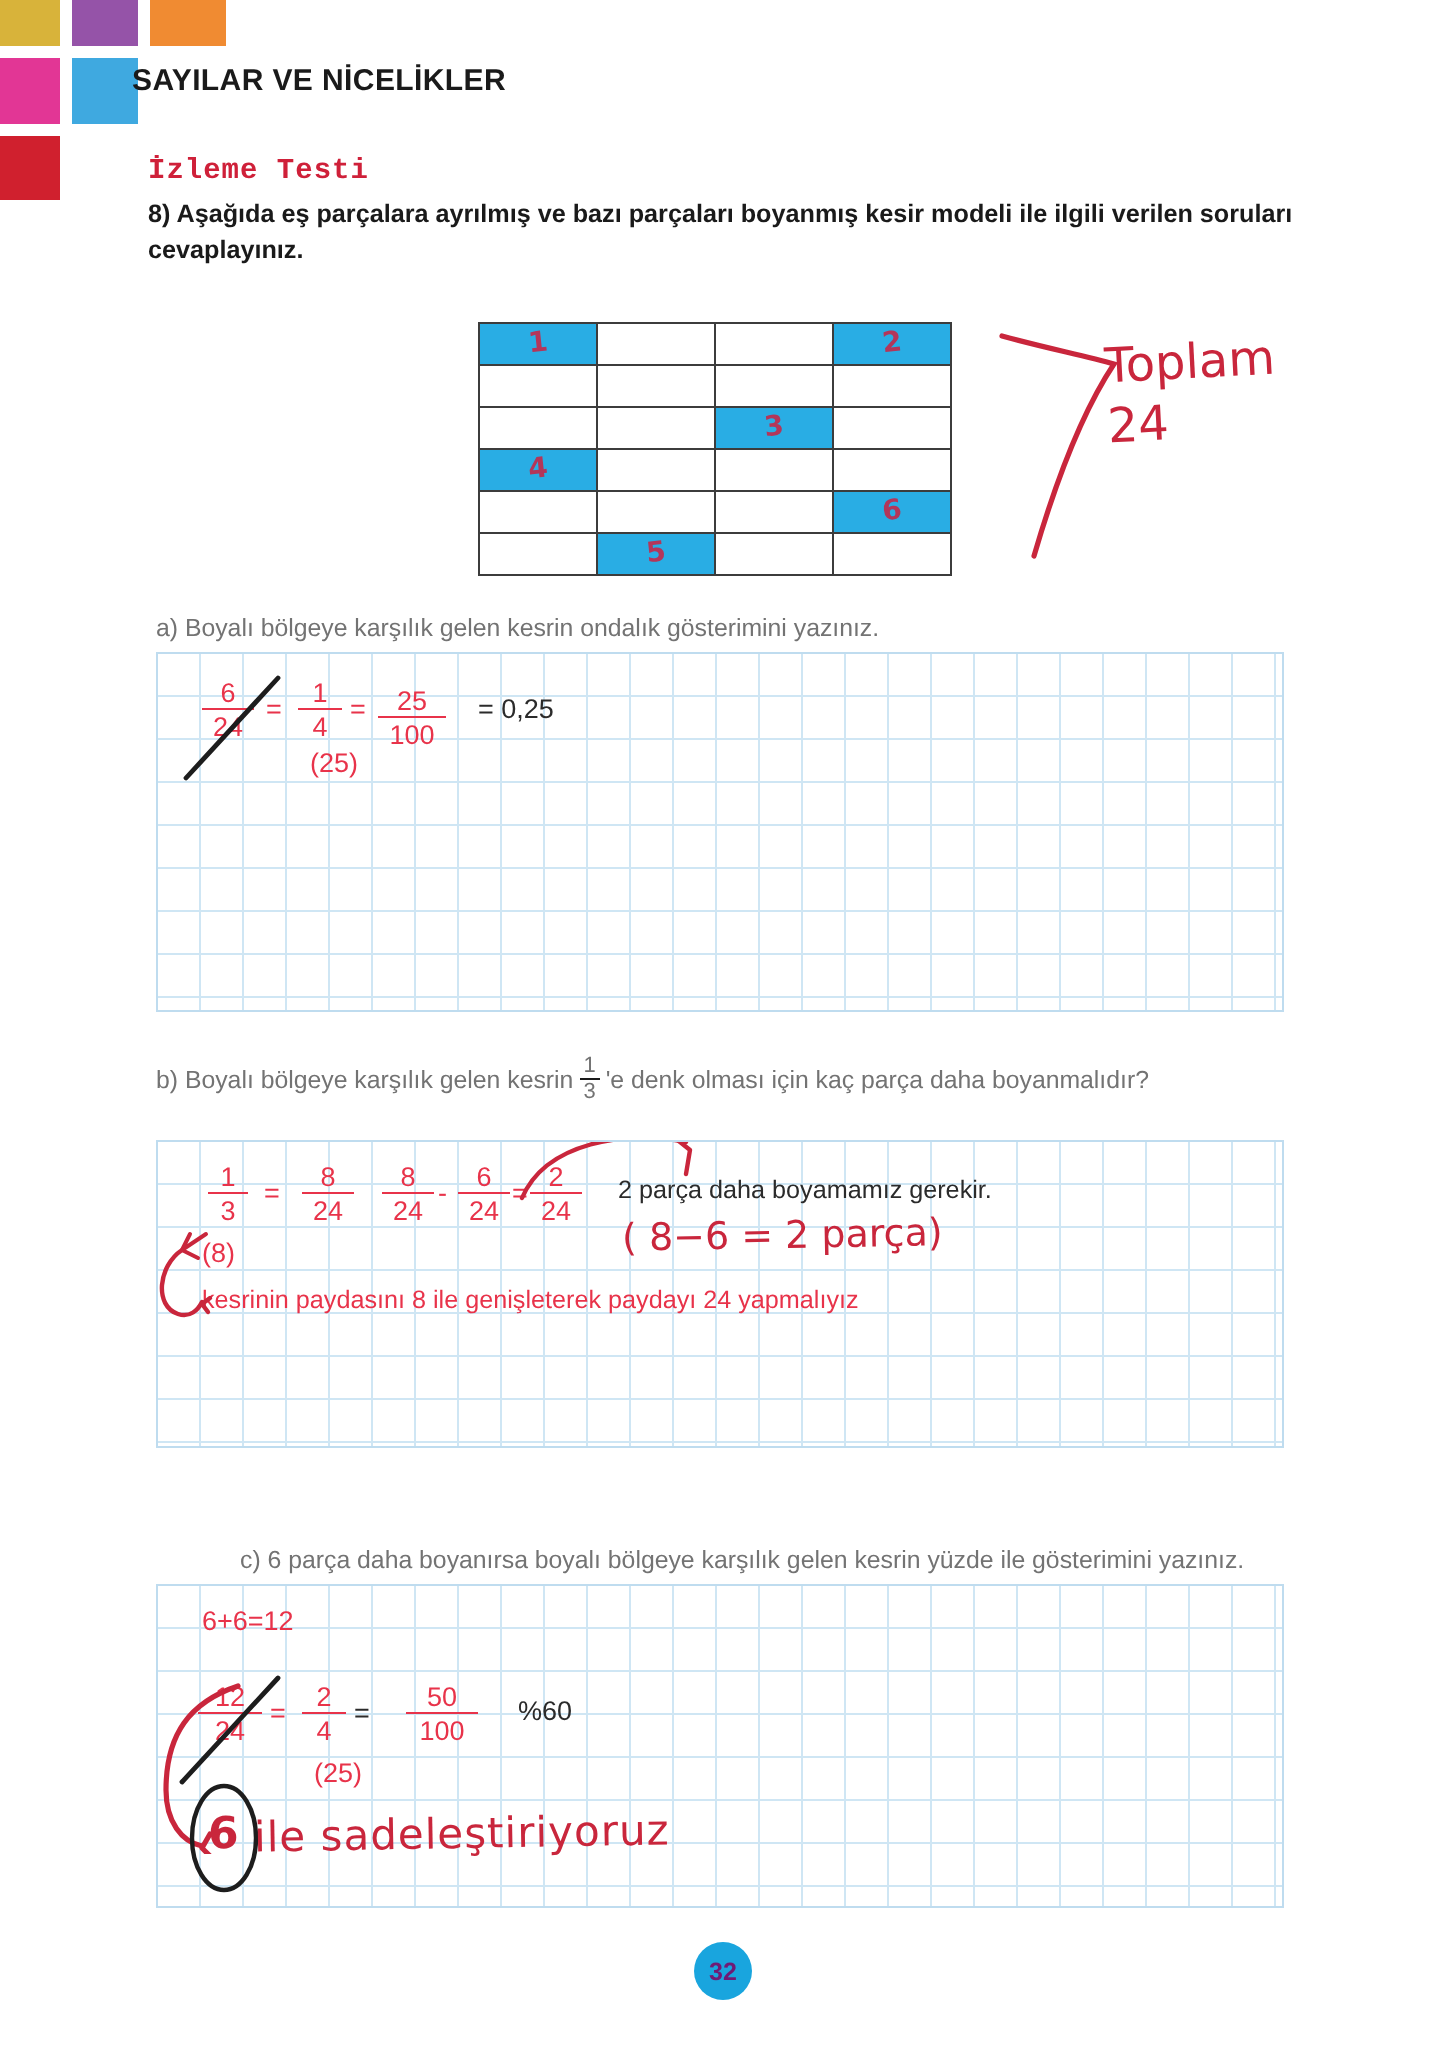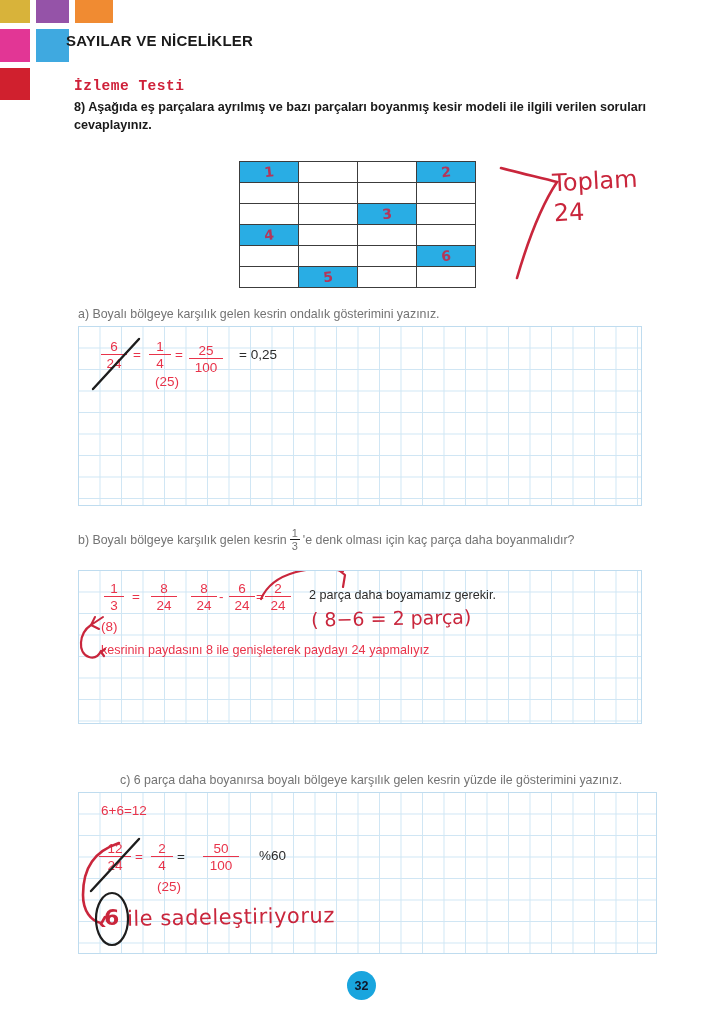--- a/index.html
+++ b/index.html
@@ -152,21 +152,21 @@
     position: absolute;
     font-family: "DejaVu Sans", sans-serif;
     color: #c9263c;
     white-space: nowrap;
   }
 
   
   .pagenum {
     position: absolute; left: 347px; top: 971px;
     width: 29px; height: 29px; border-radius: 50%;
-    background: #19a5de; color: #0f172a;
+    background: #19a5de; color: #701a75;
     font-size: 12.5px; font-weight: bold;
     display: flex; align-items: center; justify-content: center;
   }
 </style>
 </head>
 <body>
 
 <div class="corner-blocks">
   <div class="cblock cb-gold"></div>
   <div class="cblock cb-purple"></div>
@@ -312,21 +312,21 @@
 
   <svg class="pen" style="left:-2px; top:40px; width:40px; height:58px;">
     <path d="M26 6 L 14 14 M14 14 L 18 6 M14 14 L 22 18" stroke="#c9263c" stroke-width="2" fill="none" stroke-linecap="round"></path>
     <path d="M14 14 C 2 22, 0 42, 12 46 C 18 48, 22 44, 24 40" stroke="#c9263c" stroke-width="2.2" fill="none" stroke-linecap="round"></path>
     <path d="M28 38 L 24 41 L 27 45" stroke="#c9263c" stroke-width="2.2" fill="none" stroke-linecap="round" stroke-linejoin="round"></path>
   </svg>
 </div>
 
 <div class="subq" style="left:92px; top:772px;margin-left:28px;">c) 6 parça daha boyanırsa boyalı bölgeye karşılık gelen kesrin yüzde ile gösterimini yazınız.</div>
 
-<div class="answerbox" style="left:78px; top:792px; width:562px; height:160px;padding-left:15px;">
+<div class="answerbox" style="left:78px; top:792px; width:562px; height:160px;">
 
   <div class="red-txt" style="left:22px; top:10px;">6+6=12</div>
 
   <div class="vfrac" style="left:20px; top:48px; width:32px;">
     <span class="num">12</span>
     <span class="den">24</span>
   </div>
   <svg class="pen" style="left:6px; top:42px; width:64px; height:62px;">
     <path d="M6 56 L 54 4" stroke="#1d1d1d" stroke-width="2.4" fill="none" stroke-linecap="round"></path>
   </svg>

